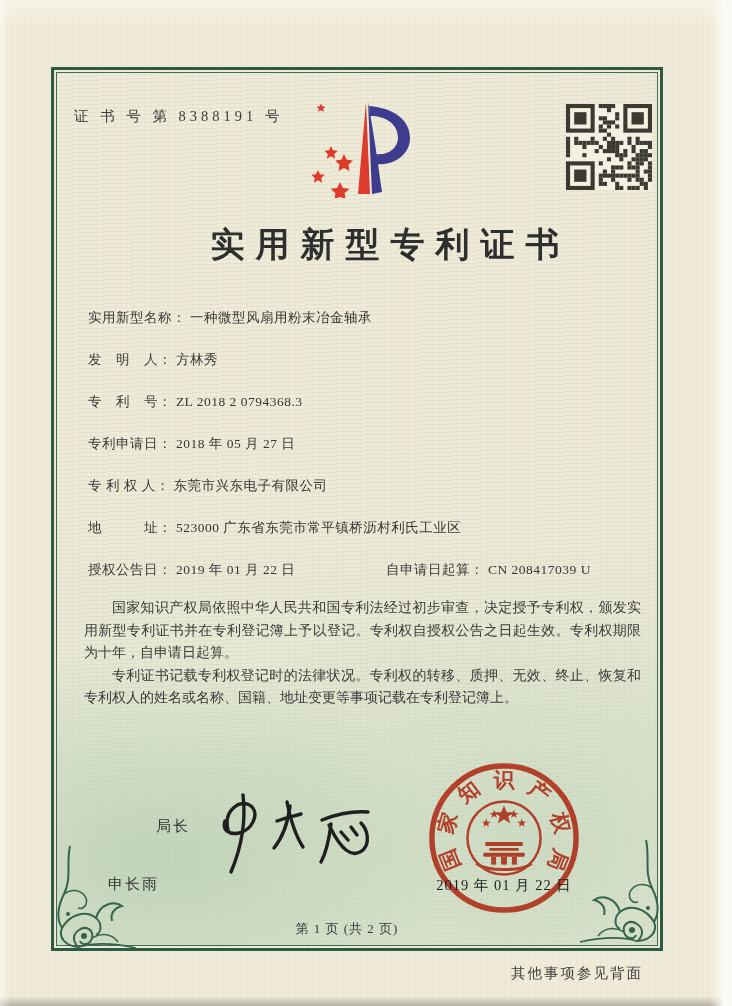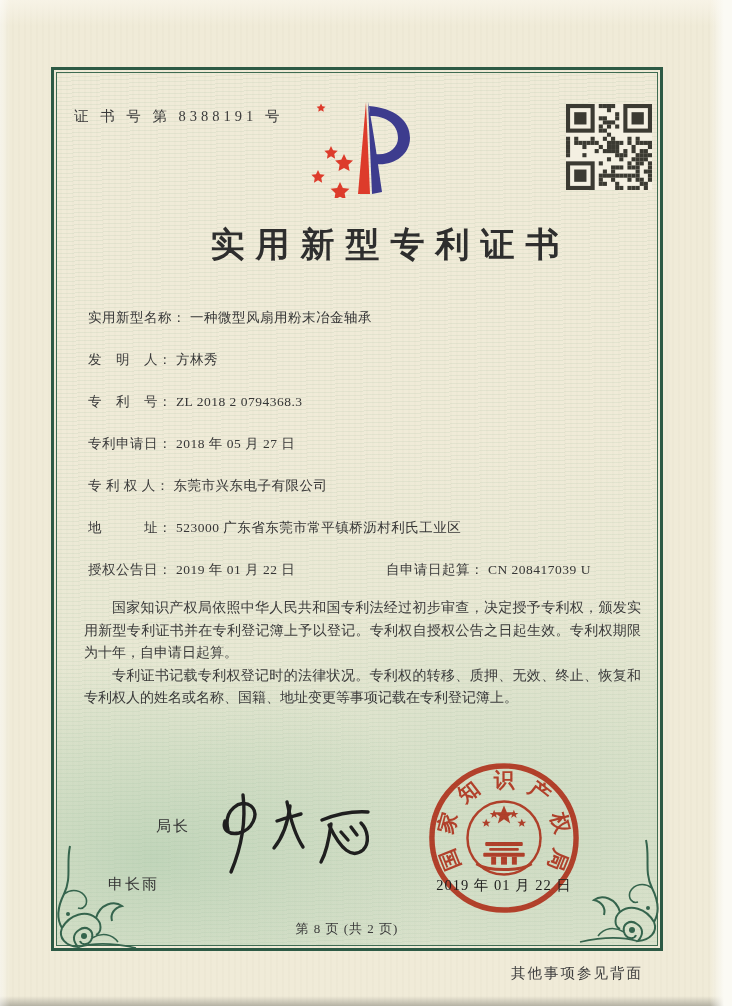--- a/index.html
+++ b/index.html
@@ -335,16 +335,16 @@
       <path d="M14,84 C22,70 38,66 48,74 C54,79 54,88 48,91"></path>
       <path d="M48,74 C52,60 66,56 74,62 C66,64 62,70 64,77"></path>
       <path d="M31,103 C48,98 70,100 88,104" stroke-width="1.6"></path>
       <path d="M44,94 C54,88 64,90 70,98" stroke-width="1.6"></path>
       <path d="M16,50 C24,44 34,46 38,54 C40,60 36,66 30,64" stroke-width="1.6"></path>
       <circle cx="36" cy="92" r="3" fill="#35644d" stroke="none"></circle>
       <circle cx="20" cy="70" r="2" fill="#35644d" stroke="none"></circle>
     </svg>
   </div>
 
-  <div class="page-number">第 8 页 (共 2 页)</div>
+  <div class="page-number">第 1 页 (共 2 页)</div>
   <div class="back-note">其他事项参见背面</div>
 
 </div>
 
 </body></html>

